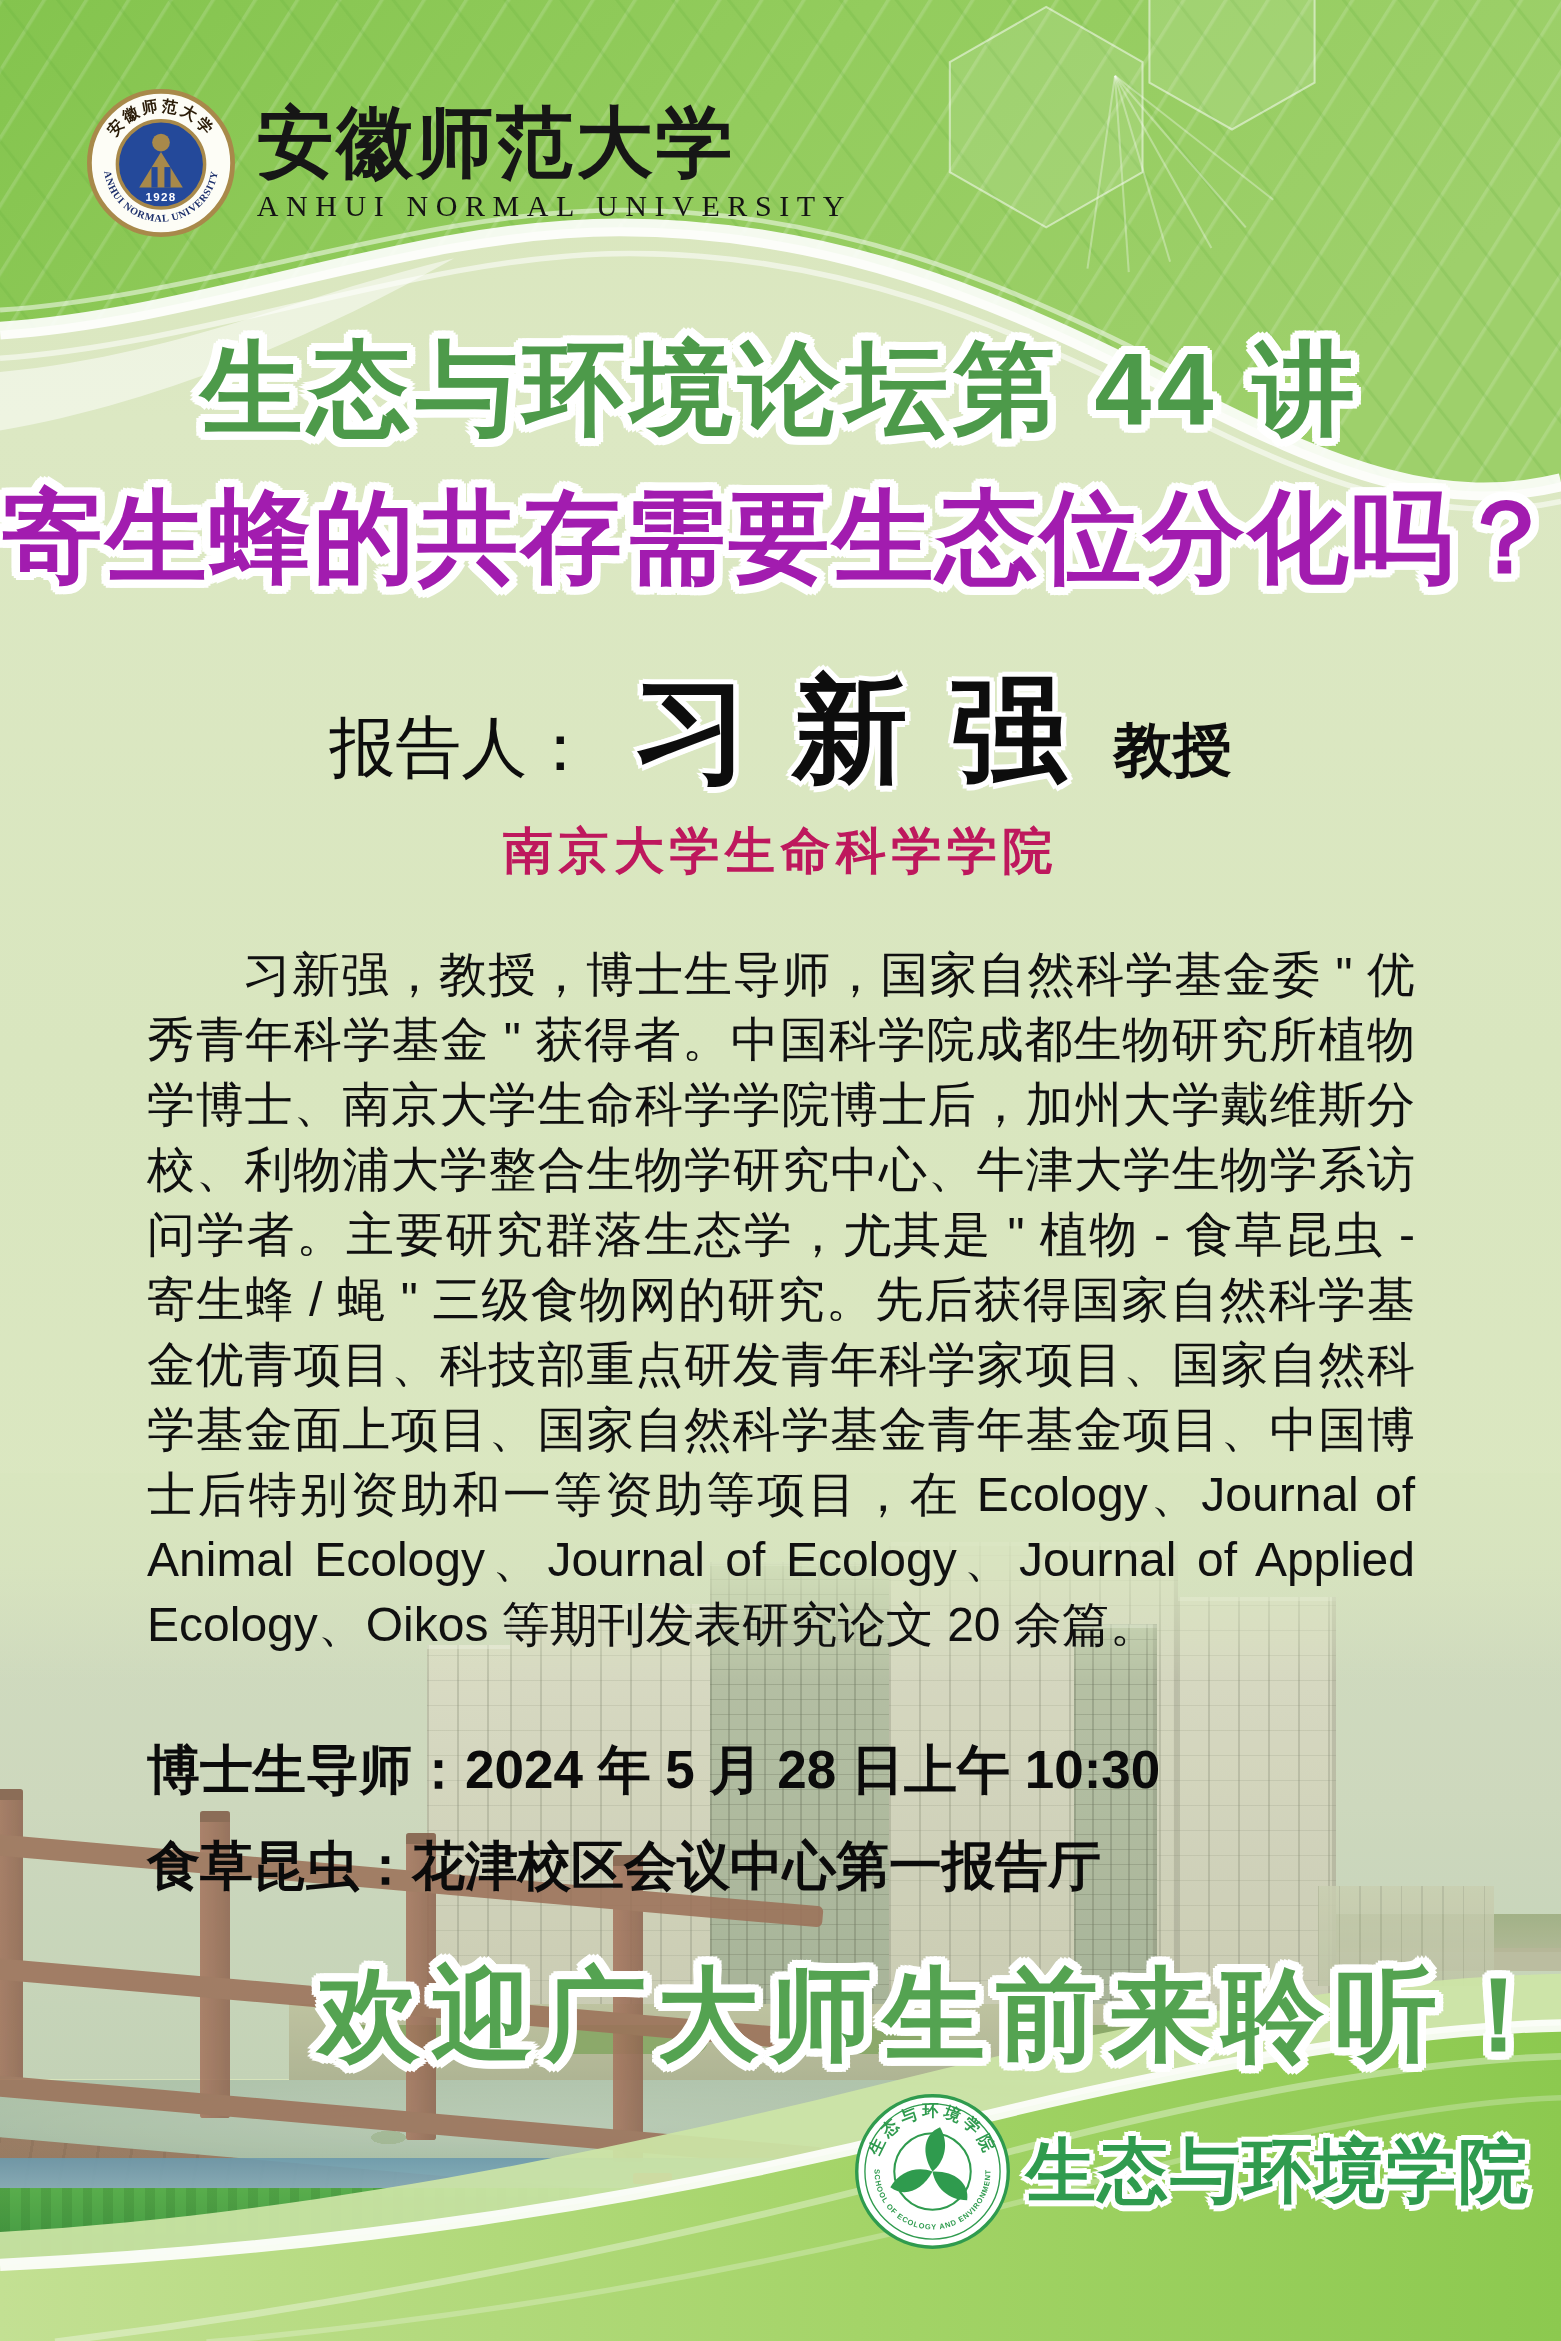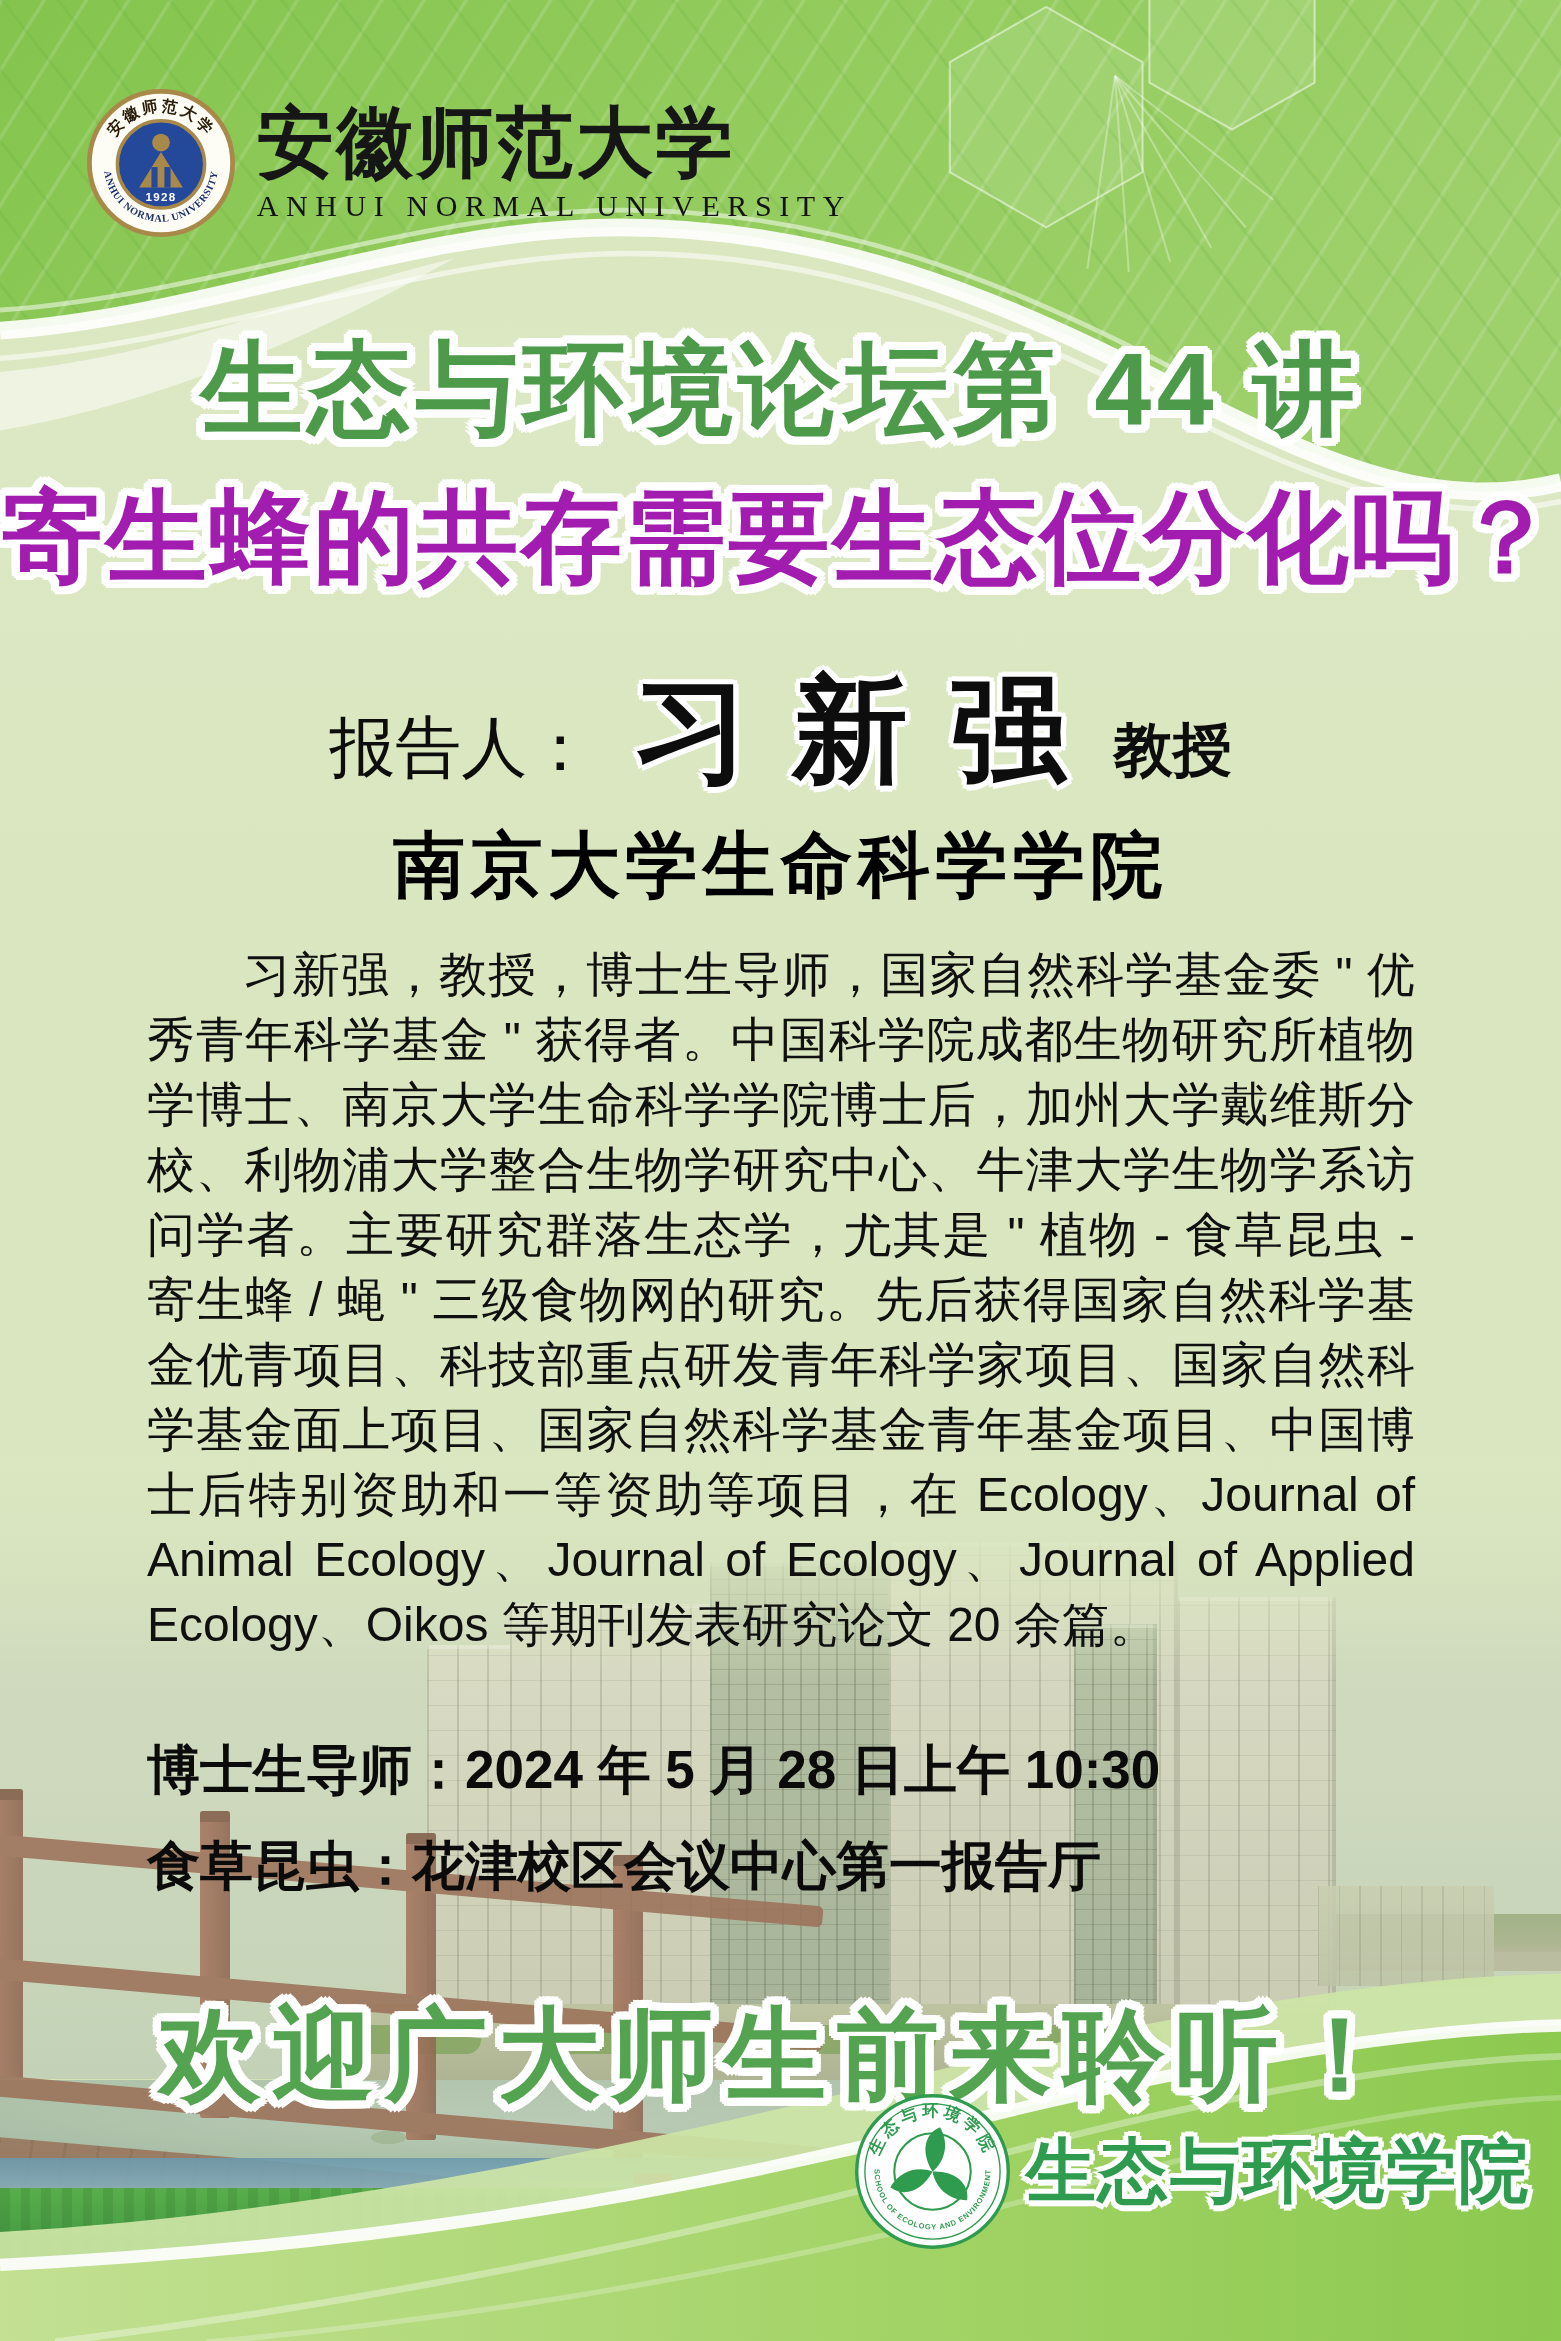--- a/index.html
+++ b/index.html
@@ -91,26 +91,26 @@
   .forum-title{position:absolute;left:0;right:0;top:322px;text-align:center;z-index:11;
     font-family:var(--sans);font-weight:800;font-size:102px;letter-spacing:5.5px;color:var(--title-green);}
   .lecture-title{position:absolute;left:0;right:0;top:471px;text-align:center;z-index:11;
     font-family:var(--serif);font-weight:700;font-size:101px;letter-spacing:2.8px;color:#a21caf;}
   .speaker-row{position:absolute;left:0;right:0;top:653px;z-index:11;
     display:flex;justify-content:center;align-items:baseline;gap:40px;color:#0d0d0d;}
   .speaker-label{font-family:var(--serif);font-weight:400;font-size:66px;}
   .speaker-name{font-family:var(--serif);font-weight:700;font-size:116px;letter-spacing:6.9px;}
   .speaker-title{font-family:var(--serif);font-weight:700;font-size:59px;}
   .affiliation{position:absolute;left:0;right:0;top:818px;text-align:center;z-index:11;
-    font-family:var(--serif);font-weight:700;font-size:72px;letter-spacing:5.5px;color:#000000;}
+    font-family:var(--serif);font-weight:700;font-size:50px;letter-spacing:5.5px;color:#be185d;}
   .bio{position:absolute;left:147px;top:942px;width:1268px;z-index:11;margin:0;
     font-family:var(--sans);font-size:48px;line-height:65px;text-align:justify;color:#101010;text-indent:2em;}
   .schedule{position:absolute;left:147px;top:1743px;z-index:21;color:#0b0b0b;}
   .sched-line{font-family:var(--sans);font-weight:700;font-size:53px;line-height:1;margin:0 0 43px 0;white-space:nowrap;}
-  .welcome{position:absolute;left:0;right:0;top:1988px;text-align:center;z-index:22;
+  .welcome{position:absolute;left:0;right:0;top:1948px;text-align:right;z-index:22;
     font-family:var(--serif);font-weight:700;font-size:102px;letter-spacing:11px;color:var(--welcome-green);}
   .footer-brand{position:absolute;left:854px;top:2093px;z-index:23;display:flex;align-items:center;gap:15px;}
   .school-name{font-family:var(--serif);font-weight:700;font-size:70px;letter-spacing:2.1px;color:var(--footer-green);}
 </style>
 </head>
 <body>
 
 <div class="poster">
 
   <div class="bg-base"></div>

